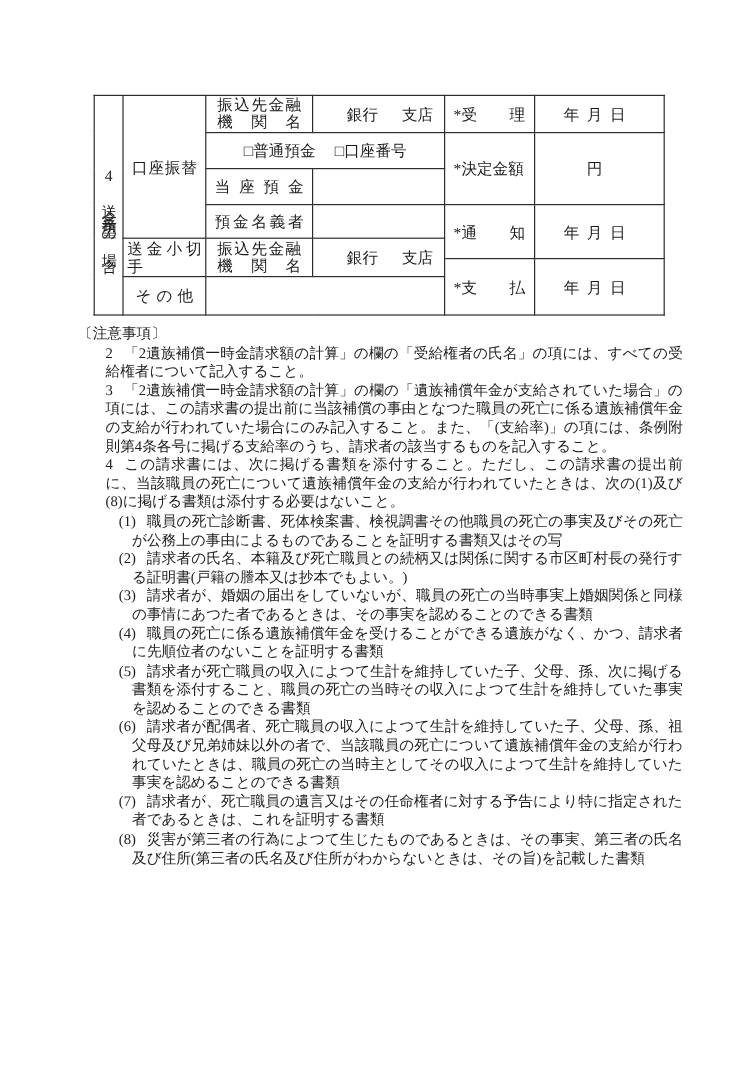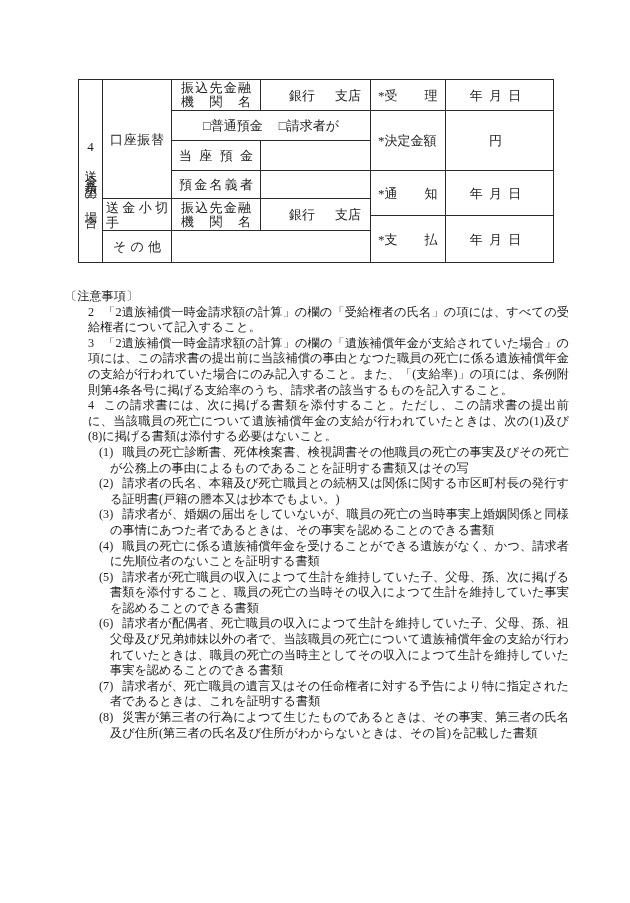--- a/index.html
+++ b/index.html
@@ -76,21 +76,20 @@
     word-spacing: 3px;
   }
 
   
   .notes {
     position: absolute;
     left: 65px; top: 271px;
     width: 504px;
     font-size: 12.2px;
     line-height: 15.6px;
-    margin-top: 18px;
   }
   .notes-heading { text-align: left; }
   .n-item {
     padding-left: 23px;
     text-align: justify;
   }
   .n-item .n-num { margin-right: 9px; }
   .n-sub {
     margin-left: 34px;
     padding-left: 11px;
@@ -130,21 +129,21 @@
         <div class="bank-val">
           <span>銀行</span>
           <span>支店</span>
         </div>
       </td>
     </tr>
     <tr style="height:30px">
       <td colspan="2">
         <div class="chk-row">
           <span>□普通預金</span>
-          <span>□請求者が</span>
+          <span>□口座番号</span>
         </div>
       </td>
     </tr>
     <tr style="height:30px">
       <td>
         <div class="dist">当座預金</div>
       </td>
       <td></td>
     </tr>
     <tr style="height:28px">

